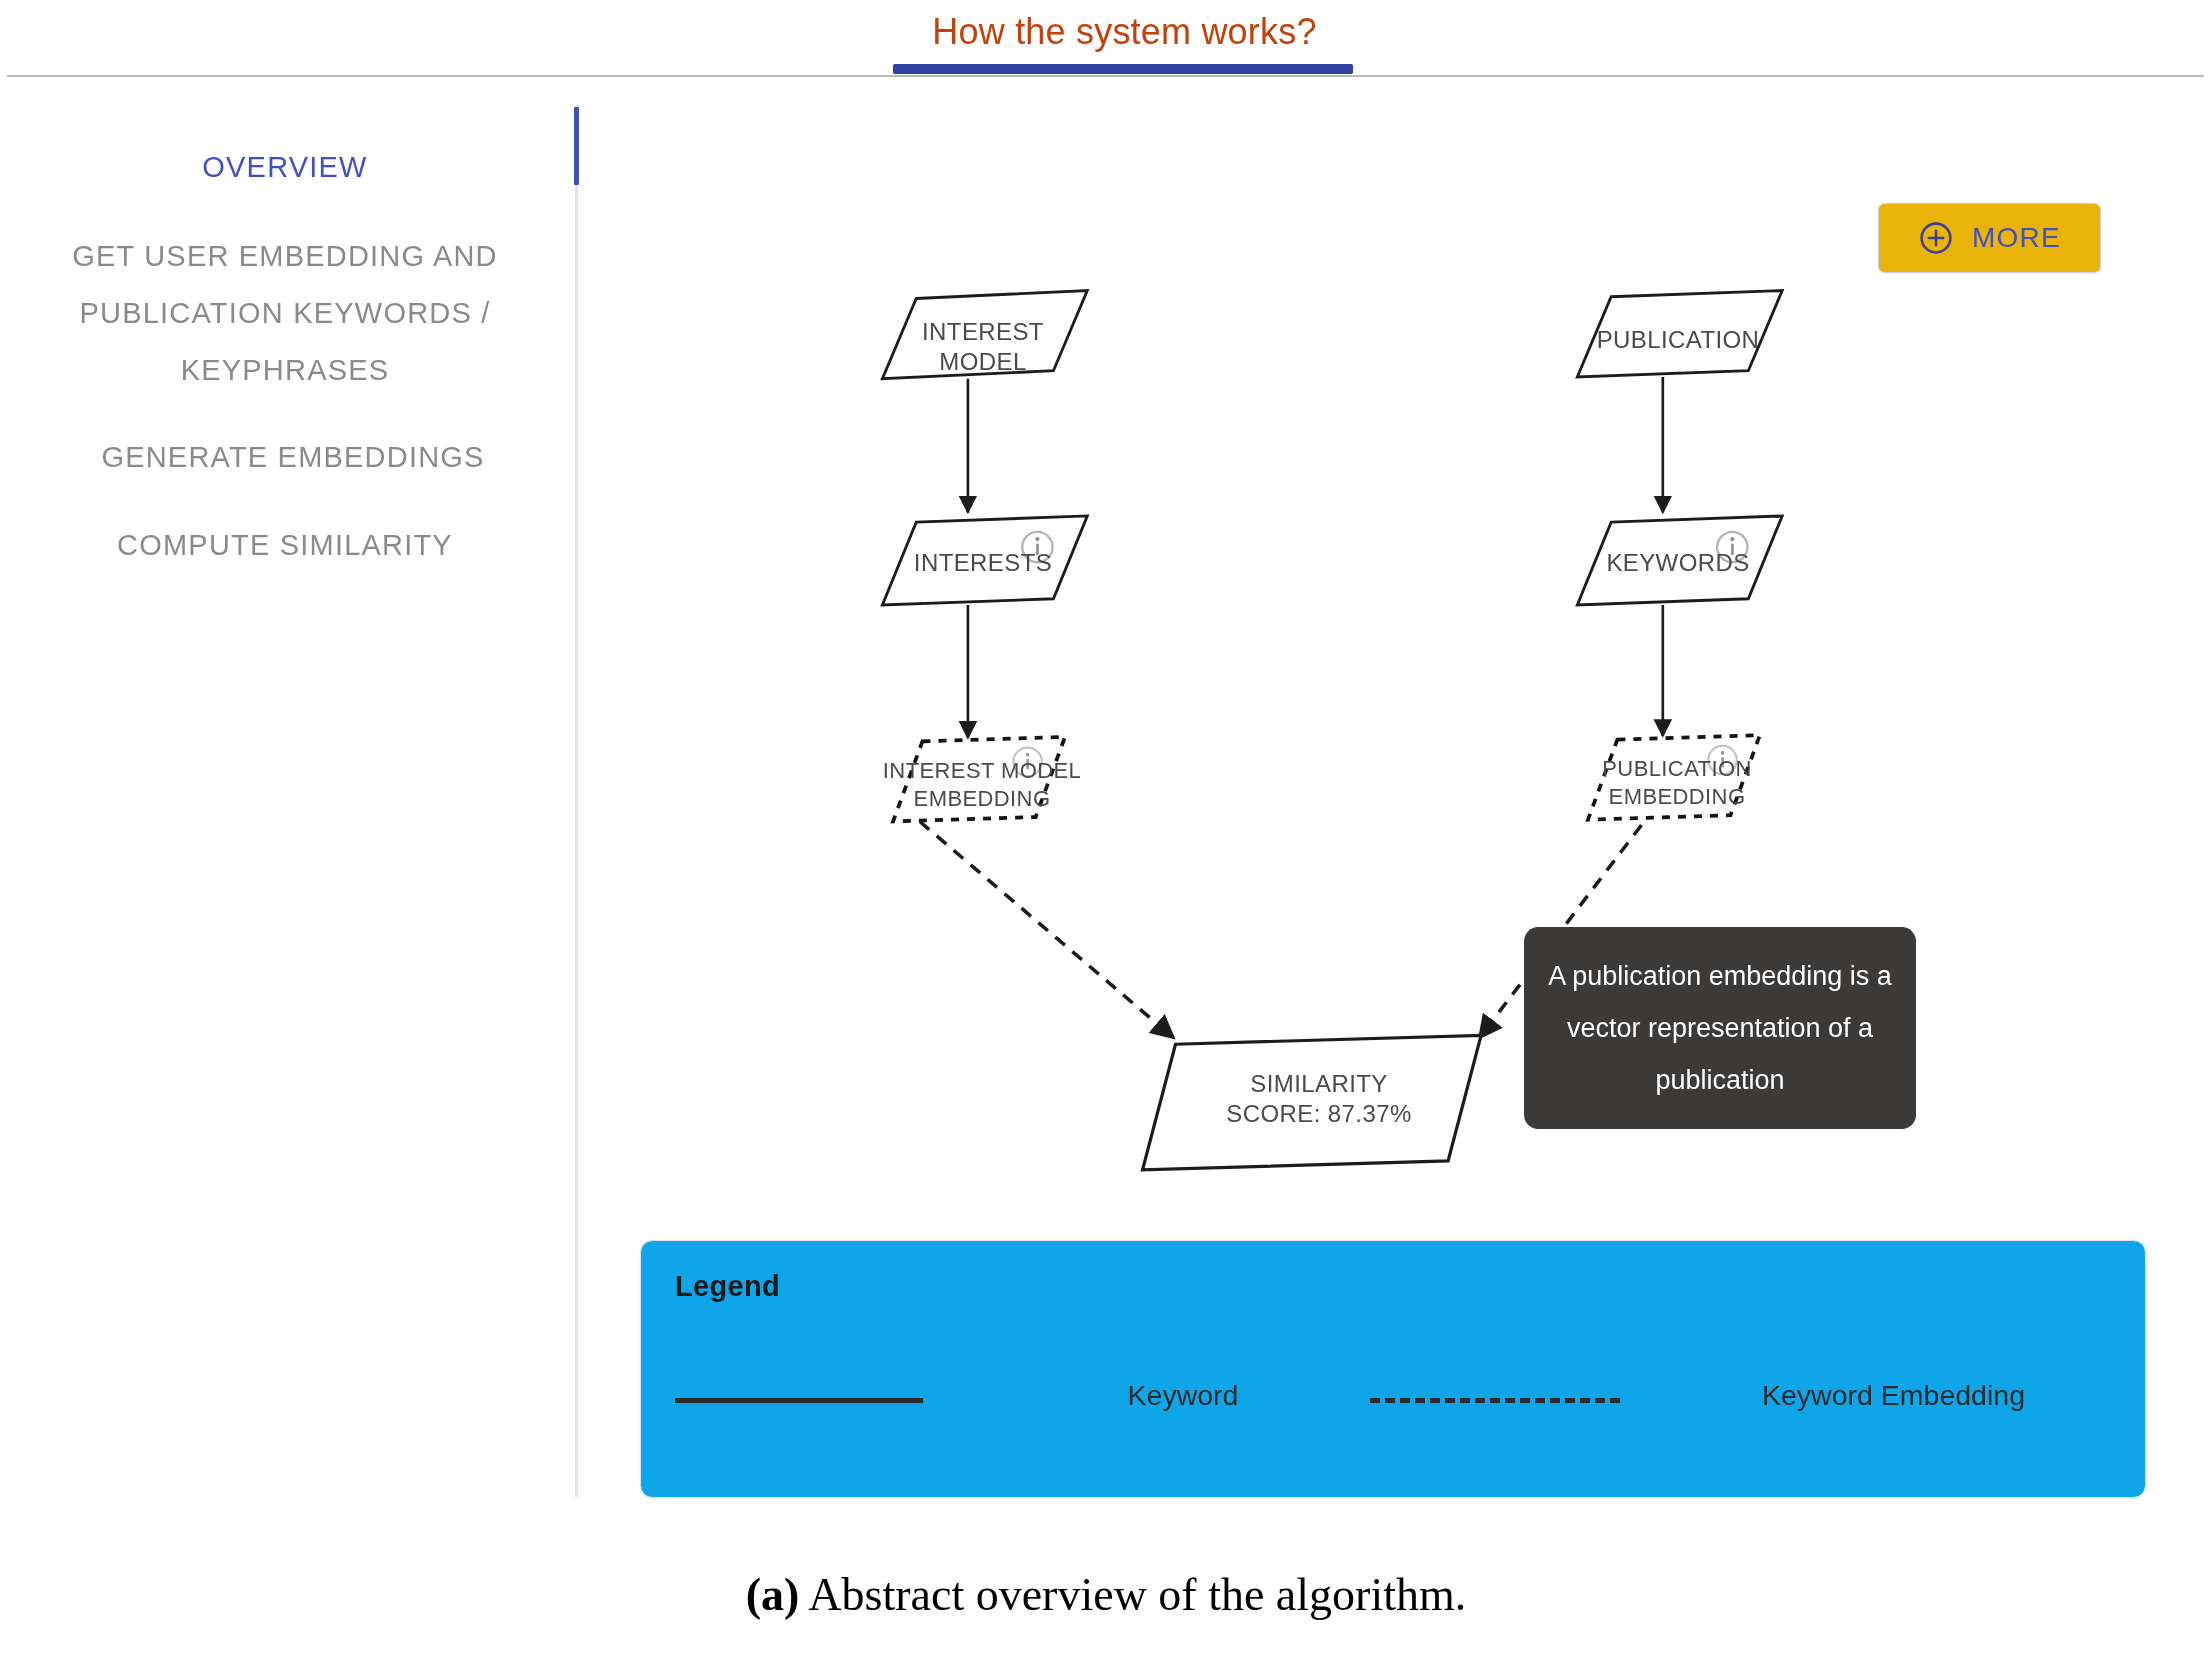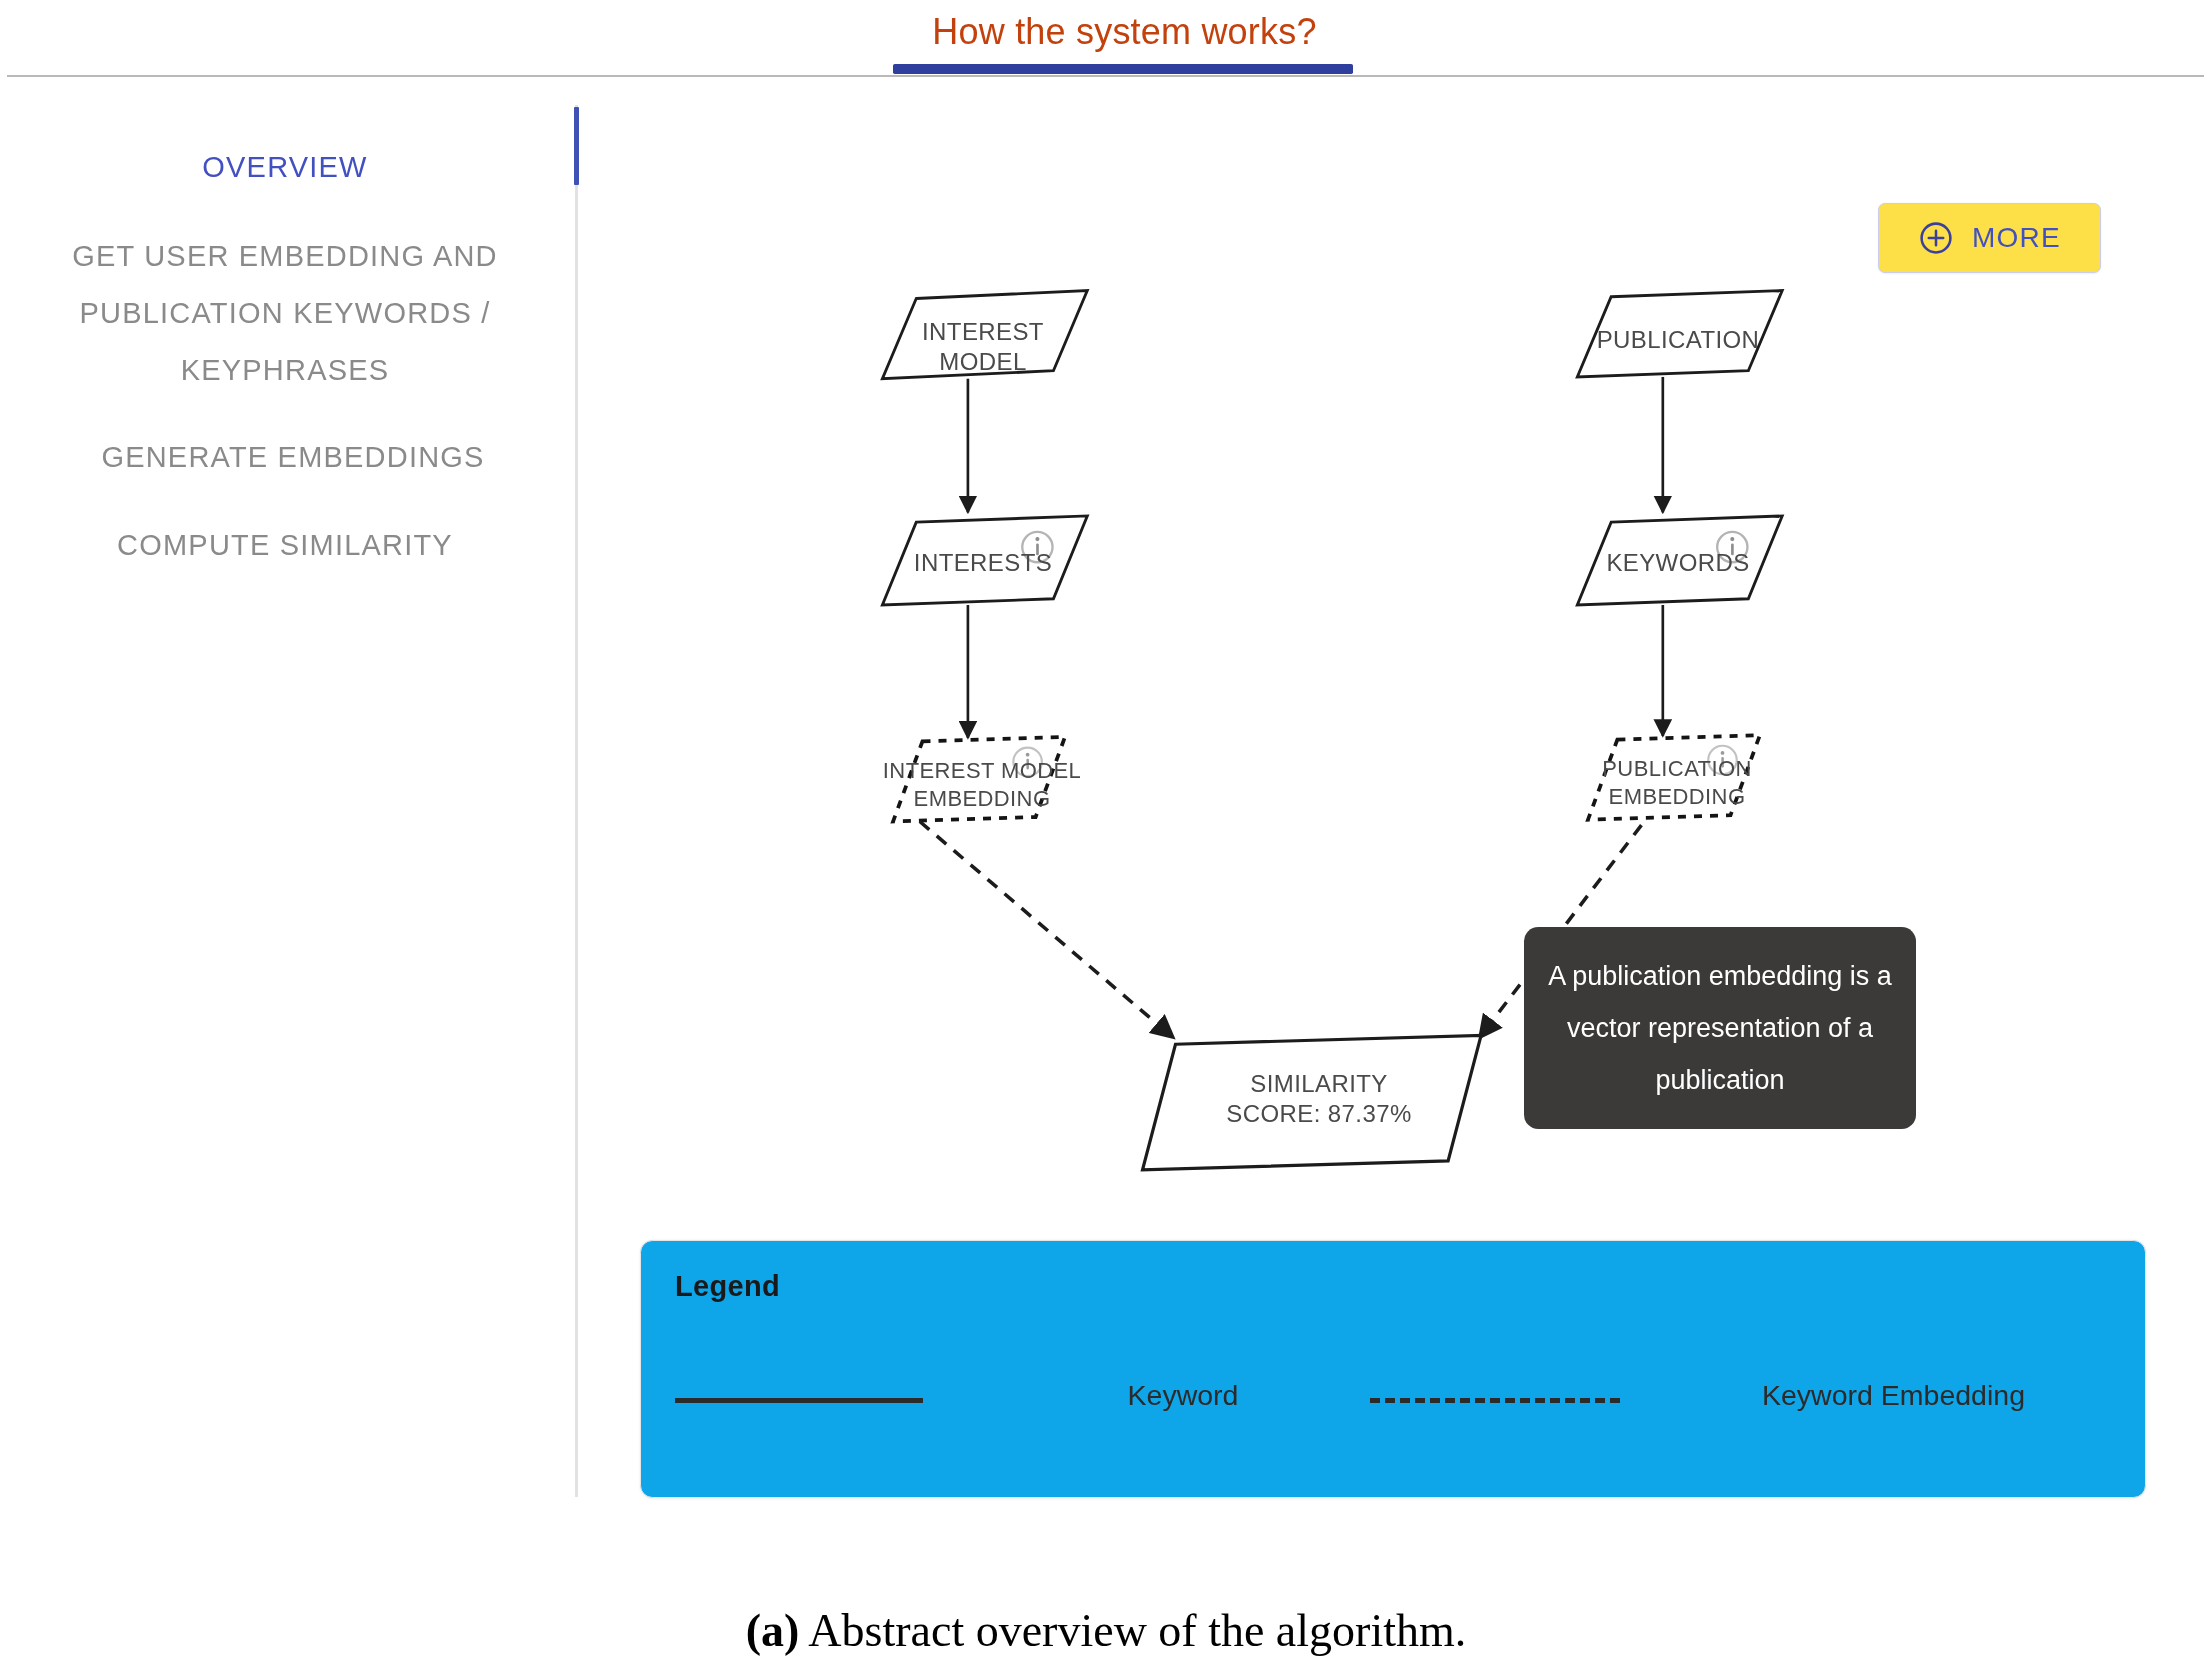--- a/index.html
+++ b/index.html
@@ -92,21 +92,21 @@
     border-radius: 0.9px;
   }
 
   
   .more-btn {
     position: absolute;
     left: 1878px; top: 203px;
     width: 223px; height: 70px;
     border: 1.3px solid #c9cdf0;
     border-radius: 7.1px;
-    background: #fde047;
+    background: #eab308;
     display: flex;
     align-items: center;
     justify-content: center;
     gap: 18px;
     cursor: pointer;
     box-shadow: 0 0.9px 1.8px rgba(0,0,0,0.06);
   }
   .more-icon { width: 36px; height: 36px; display:block; }
   .more-text {
     font-size: 28px;
@@ -206,21 +206,20 @@
 
   
   .caption {
     position: absolute;
     left: 0; top: 1568px;
     width: 2212px;
     text-align: center;
     font-family: "Liberation Serif", serif;
     font-size: 46px;
     color: #000000;
-    margin-top: 36px;
   }
   .caption b { font-family: "Liberation Serif", serif; font-weight: bold; }
 </style>
 </head>
 <body>
 
 <div id="page">
 
   <div class="header-bar">
     <div class="header-rule"></div>

